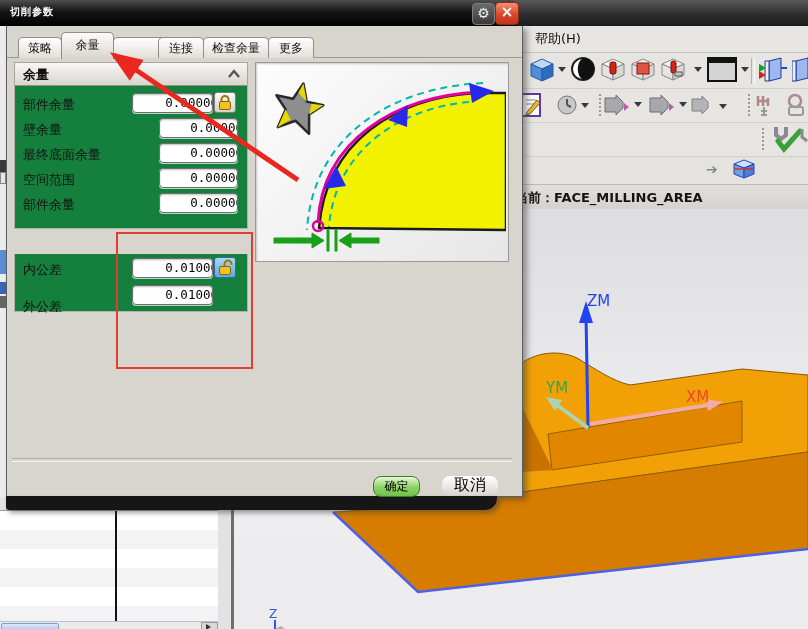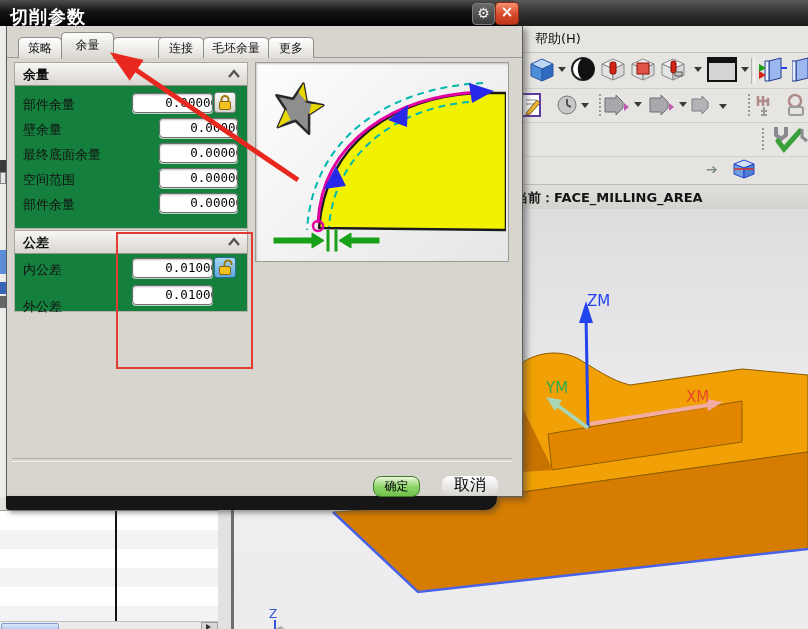--- a/index.html
+++ b/index.html
@@ -47,21 +47,21 @@
   #hscroll-btn{position:absolute;right:0;top:0;width:15px;height:9px;background:#d8d8d8;border:1px solid #a0a0a0;}
   #hscroll-btn:after{content:"";position:absolute;left:4px;top:1px;border-left:5px solid #333;
     border-top:3px solid transparent;border-bottom:3px solid transparent;}
   
   #left-strip{left:0;top:26px;width:6px;height:471px;background:#ededeb;}
   #left-strip div{position:absolute;left:0;width:6px;}
   
   #dialog{left:0;top:0;width:525px;height:511px;z-index:10;}
   #dlg-titlebar{position:absolute;left:0;top:0;width:517px;height:26px;
     background:linear-gradient(#4e4e4e,#141414 45%,#000);border-radius:0 6px 0 0;}
-  #dlg-title{position:absolute;left:10px;top:5px;font-size:18px;font-weight:bold;color:#fff;letter-spacing:1px;}
+  #dlg-title{position:absolute;left:10px;top:5px;font-size:10px;font-weight:bold;color:#fff;letter-spacing:1px;}
   #dlg-gear{position:absolute;left:472px;top:3px;width:21px;height:20px;border-radius:4px;
     background:linear-gradient(#6a6a6a,#3a3a3a);border:1px solid #7e7e7e;color:#f2f2f2;
     font-size:14px;line-height:19px;text-align:center;}
   #dlg-close{position:absolute;left:495px;top:2px;width:22px;height:21px;border-radius:4px;
     background:linear-gradient(#f59070,#d9472b 55%,#c03518);border:1px solid #8f2a12;
     color:#fff;font-size:15px;font-weight:bold;line-height:19px;text-align:center;}
   #dlg-body{position:absolute;left:6px;top:26px;width:517px;height:471px;background:#d8d5cf;
     border:1px solid #5e5e5e;border-top:none;box-sizing:border-box;
     box-shadow:4px 3px 6px rgba(60,60,60,.5);}
   #dlg-blackbar{position:absolute;left:6px;top:496px;width:491px;height:14px;background:#161616;
@@ -318,21 +318,21 @@
       <span id="dlg-title">切削参数</span>
       <div id="dlg-gear">⚙</div>
       <div id="dlg-close">×</div>
     </div>
 
     <div id="tabline"></div>
     <div class="tab" style="left:18px;width:42px;">策略</div>
     <div class="tab selected" style="left:61px;width:51px;">余量</div>
     <div class="tab" style="left:113px;width:44px;padding-left:37px;">拐角</div>
     <div class="tab" style="left:158px;width:44px;">连接</div>
-    <div class="tab" style="left:203px;width:64px;">毛坯余量</div>
+    <div class="tab" style="left:203px;width:64px;">检查余量</div>
     <div class="tab" style="left:268px;width:44px;">更多</div>
 
     <div class="group-header" style="top:62px;">
       <span class="gh-label">余量</span>
       <svg class="collapse-btn" viewBox="0 0 18 15">
         <path d="M4 10 L9 4 L14 10" fill="none" stroke="#555" stroke-width="2.4"></path>
         </svg>
     </div>
     <div class="group-fields" style="top:86px;height:143px;">
       <span class="f-label" style="left:8px;top:10px;">部件余量</span>
@@ -359,26 +359,20 @@
       <div class="field-input" style="left:144px;top:82px;width:77px;">
         <span class="val">0.00000</span>
         </div>
 
       <span class="f-label" style="left:8px;top:110px;">部件余量</span>
       <div class="field-input" style="left:144px;top:107px;width:77px;">
         <span class="val">0.00000</span>
         </div>
     </div>
 
-    <div class="group-header" style="top:230px;">
-      <span class="gh-label">公差</span>
-      <svg class="collapse-btn" viewBox="0 0 18 15">
-        <path d="M4 10 L9 4 L14 10" fill="none" stroke="#555" stroke-width="2.4"></path>
-        </svg>
-    </div>
     <div class="group-fields" style="top:254px;height:58px;">
       <span class="f-label" style="left:8px;top:7px;">内公差</span>
       <div class="field-input" style="left:117px;top:4px;width:79px;">
         <span class="val">0.01000</span>
         </div>
       <div class="lock-btn open" style="left:199px;top:3px;">
         <svg width="20" height="19" viewBox="0 0 20 19">
             <path d="M9.5 9 V6.5 a3.5 3.5 0 0 1 7 -0.8 V7" fill="none" stroke="#a07808" stroke-width="2"></path>
           <rect x="4.5" y="8.5" width="11" height="8" rx="1.5" fill="#f2c21f" stroke="#8a6508"></rect>
           </svg></div>

